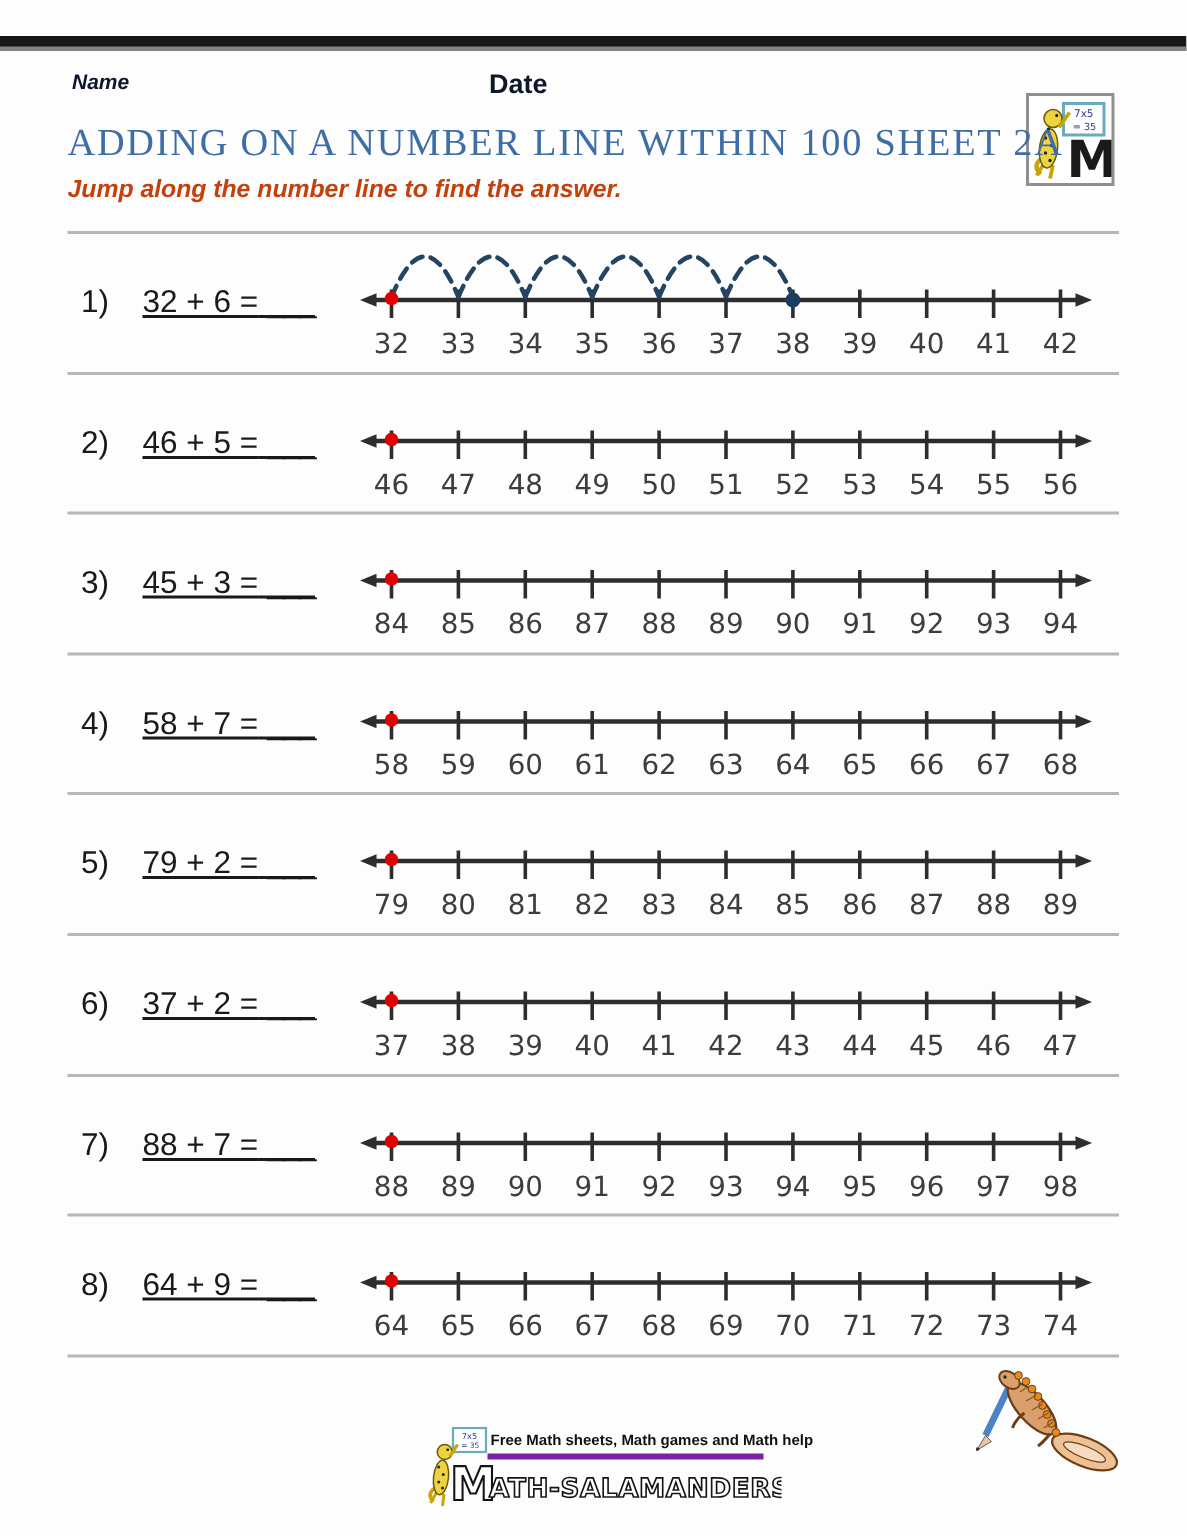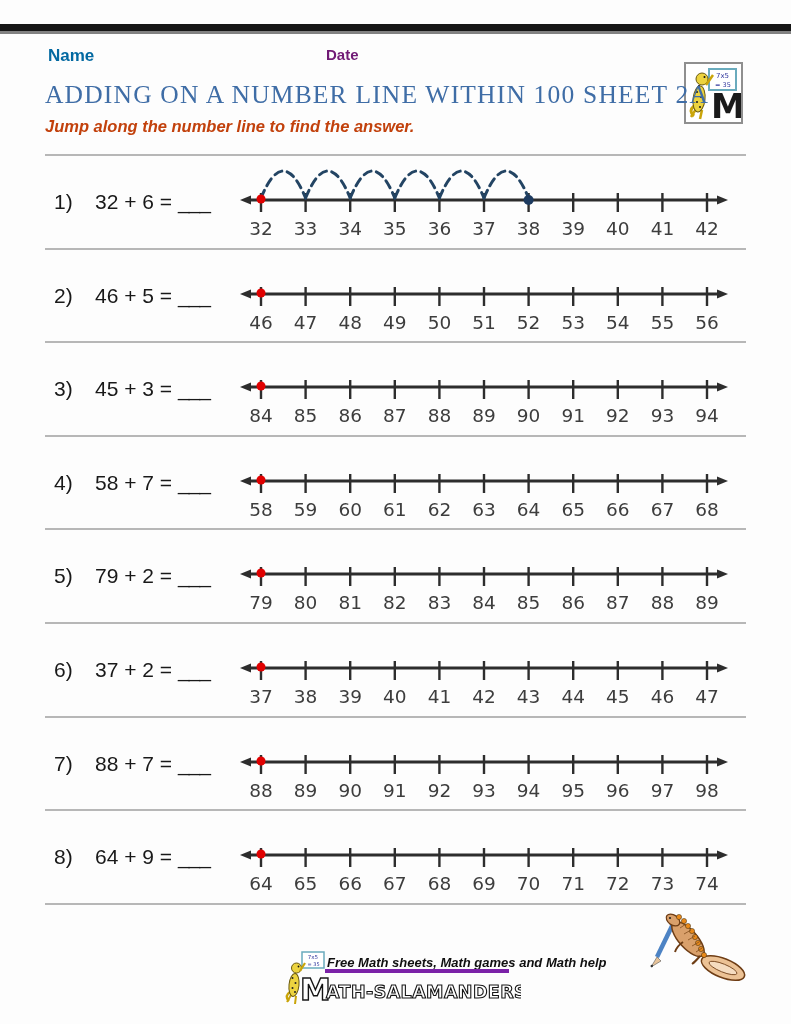--- a/index.html
+++ b/index.html
@@ -4,38 +4,38 @@
 <style>
   html,body{margin:0;padding:0;}
   body{
     width:791px;height:1024px;position:relative;overflow:hidden;
     background:#fdfdfd;font-family:"Liberation Sans",sans-serif;
   }
   .abs{position:absolute;}
   
   .topbar{left:0;top:24px;width:791px;height:7px;background:#171717;border-bottom:3px solid #828282;}
   
-  .name-label{left:48px;top:46px;font-size:17px;font-weight:600;color:#0369a1;}
-  .date-label{left:326px;top:46px;font-size:15px;font-weight:600;color:#701a75;}
+  .name-label{left:48px;top:46px;font-size:14px;font-weight:600;color:#0f172a;font-style:italic;}
+  .date-label{left:326px;top:46px;font-size:18px;font-weight:600;color:#0f172a;}
   .badge{left:684px;top:62px;width:55px;height:58px;border:2px solid #8f8f8f;background:#ffffff;}
   .page-title{
     left:45px;top:80px;margin:0;font-family:"Liberation Serif",serif;font-weight:400;
     font-size:25.5px;letter-spacing:1.2px;color:#3f6da6;white-space:nowrap;
   }
   .subtitle{left:45px;top:117px;font-style:italic;font-weight:600;font-size:16.5px;color:#c2410c;}
   
   .problems{left:45px;top:154px;width:701px;border-top:2px solid #b7b7b7;}
   .p-row{position:relative;height:93.6px;box-sizing:border-box;border-bottom:2px solid #b7b7b7;}
   .p-num{position:absolute;left:9px;top:34px;font-size:21px;color:#191919;}
-  .p-eq{position:absolute;left:50px;top:34px;font-size:21px;color:#191919;white-space:nowrap;}
+  .p-eq{position:absolute;left:50px;top:34px;font-size:21px;color:#191919;white-space:nowrap;text-decoration:underline;}
   .p-blank{letter-spacing:-1px;}
   .nline{position:absolute;left:194px;top:0;}
   
   .footer-salamander{left:283px;top:951px;}
-  .footer-tagline{left:327px;top:955px;font-size:13px;font-weight:700;color:#101010;white-space:nowrap;font-style:italic;}
+  .footer-tagline{left:327px;top:955px;font-size:10px;font-weight:700;color:#101010;white-space:nowrap;}
   .footer-rule{left:325px;top:969px;width:184px;height:3.5px;background:#7b22a8;}
   .footer-site{left:299px;top:971px;}
   .newt{left:633px;top:906px;}
 </style>
 </head>
 <body>
 
 <div class="abs topbar"></div>
 
 <div class="abs name-label">Name</div>

